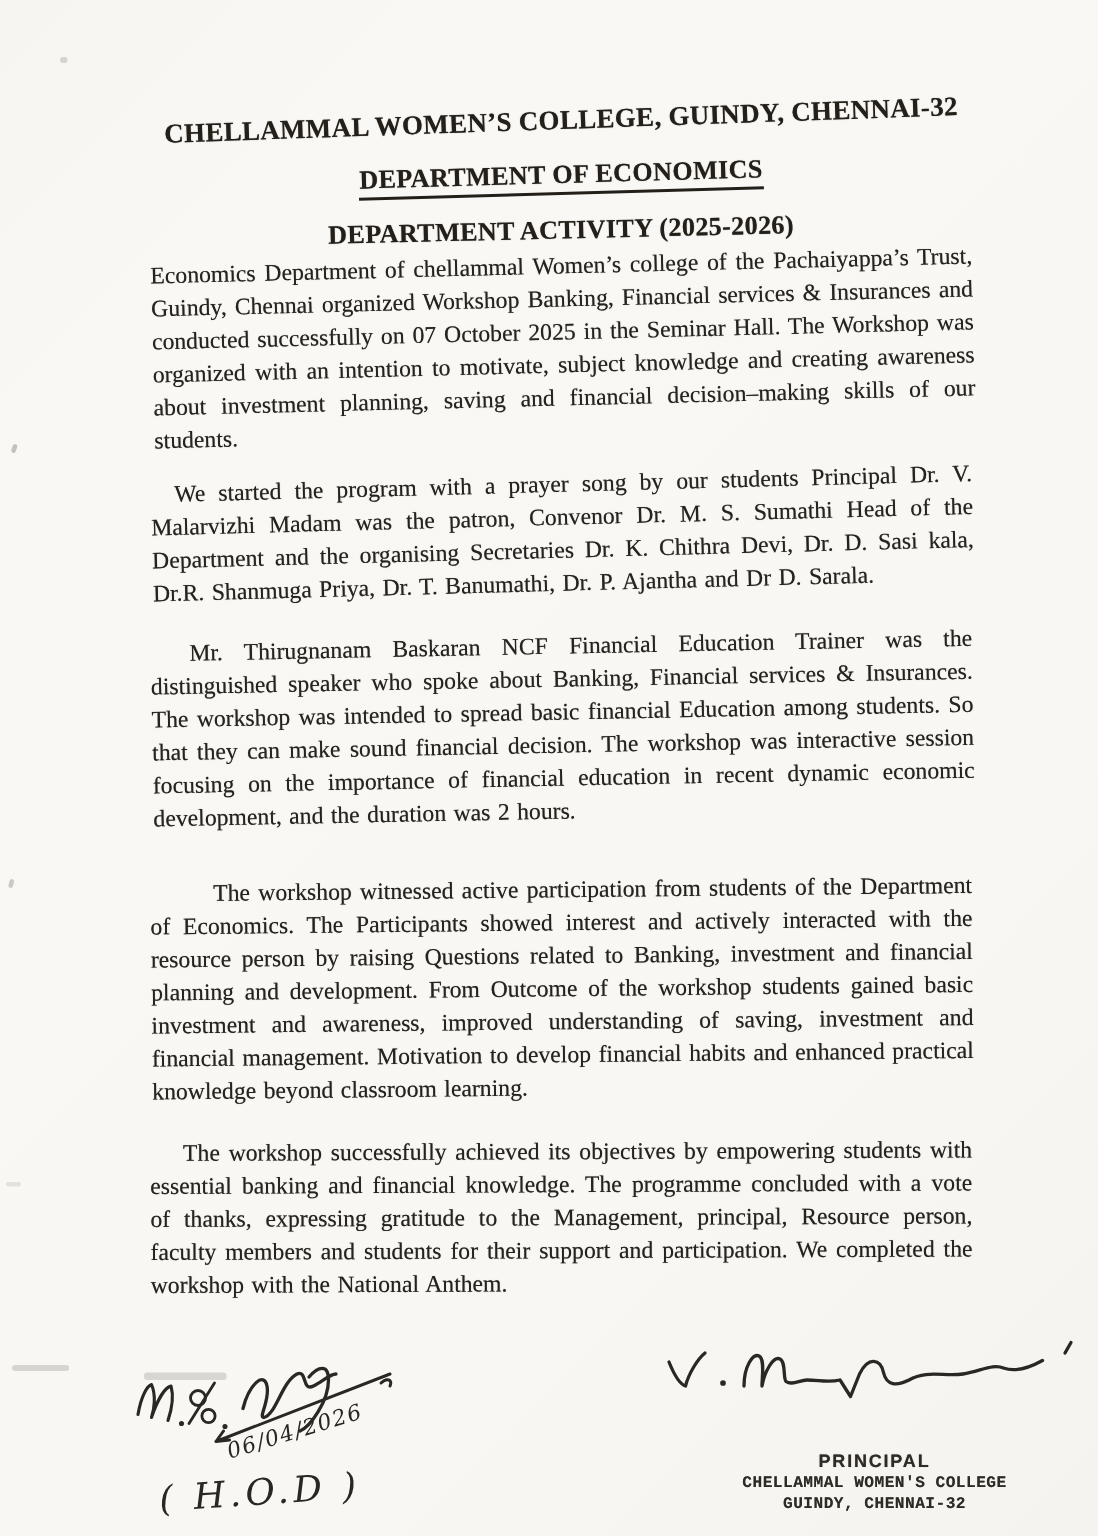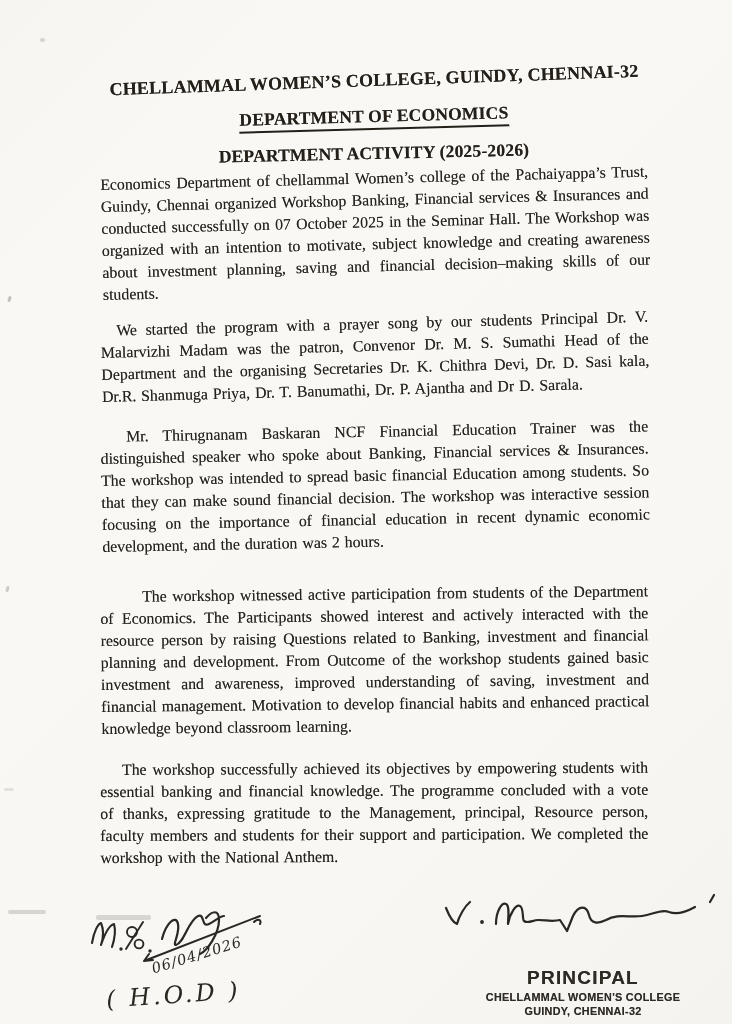--- a/index.html
+++ b/index.html
@@ -73,22 +73,22 @@
   }
   .sig-right{position:absolute; right:-80px; top:8px; width:290px; height:140px;}
   .sig-right svg{position:absolute; left:0; top:0;}
   .stamp{
     position:absolute; left:5px; top:76px; width:280px;
     text-align:center;
     font-family:"Liberation Sans", sans-serif;
     font-weight:bold;
     color:#2e2a24;
   }
-  .stamp-title{font-size:19px; letter-spacing:1.2px; margin-bottom:2px; text-shadow:0 0 .5px rgba(46,42,36,.7);}
-  .stamp-line{font-size:10.8px; letter-spacing:.3px; line-height:13.5px; text-shadow:0 0 .4px rgba(46,42,36,.6);}
+  .stamp-title{font-size:12px; letter-spacing:1.2px; margin-bottom:2px; text-shadow:0 0 .5px rgba(46,42,36,.7);}
+  .stamp-line{font-size:10.8px; letter-spacing:.3px; line-height:13.5px; text-shadow:0 0 .4px rgba(46,42,36,.6);font-family:Liberation Mono, monospace;}
   .artifact{position:absolute; pointer-events:none;}
   .a1{left:8px;  top:296px; width:3px;  height:6px; background:#9a968e; opacity:.55; border-radius:2px; transform:rotate(20deg);}
   .a2{left:6px;  top:586px; width:3px;  height:6px; background:#a09c94; opacity:.5;  border-radius:2px; transform:rotate(15deg);}
   .a3{left:8px;  top:910px; width:38px; height:4px; background:#c9c6c0; opacity:.7;  border-radius:2px;}
   .a4{left:96px; top:915px; width:55px; height:5px; background:#c2bfb9; opacity:.6;  border-radius:2px;}
   .a5{left:40px; top:38px;  width:5px;  height:4px; background:#b5b1a9; opacity:.5;  border-radius:2px;}
   .a6{left:4px;  top:788px; width:10px; height:3px; background:#cecbc5; opacity:.5;  border-radius:2px;}
   .ink{stroke:#2b2722; fill:none; stroke-linecap:round; stroke-linejoin:round;}
 </style>
 </head>

